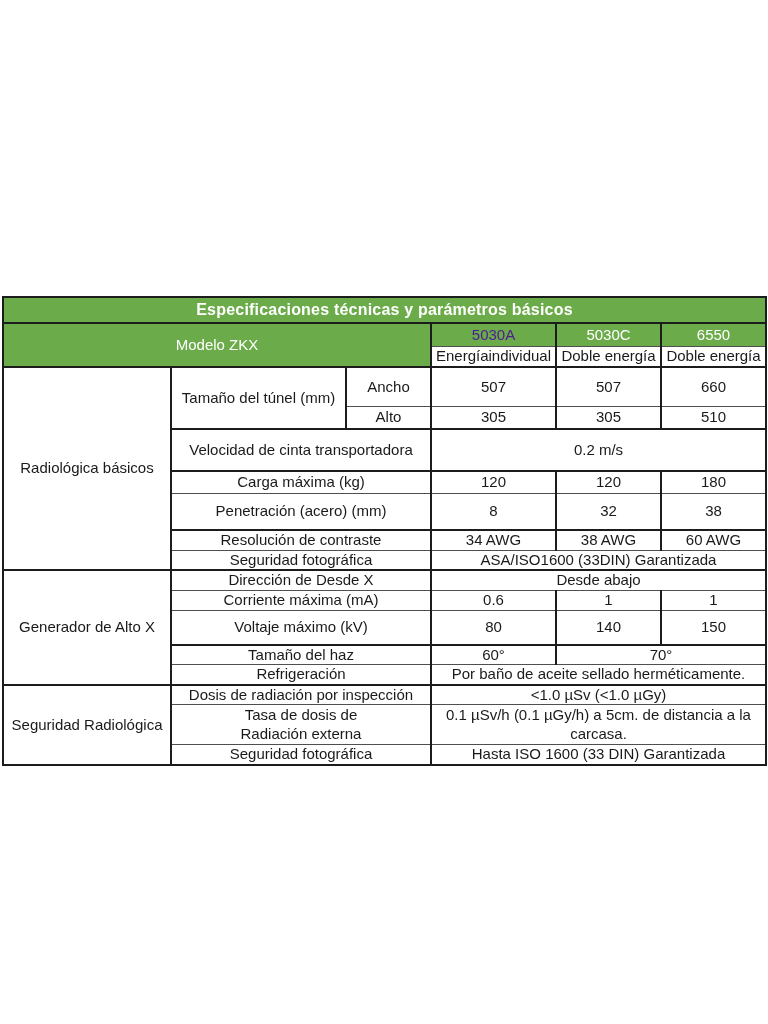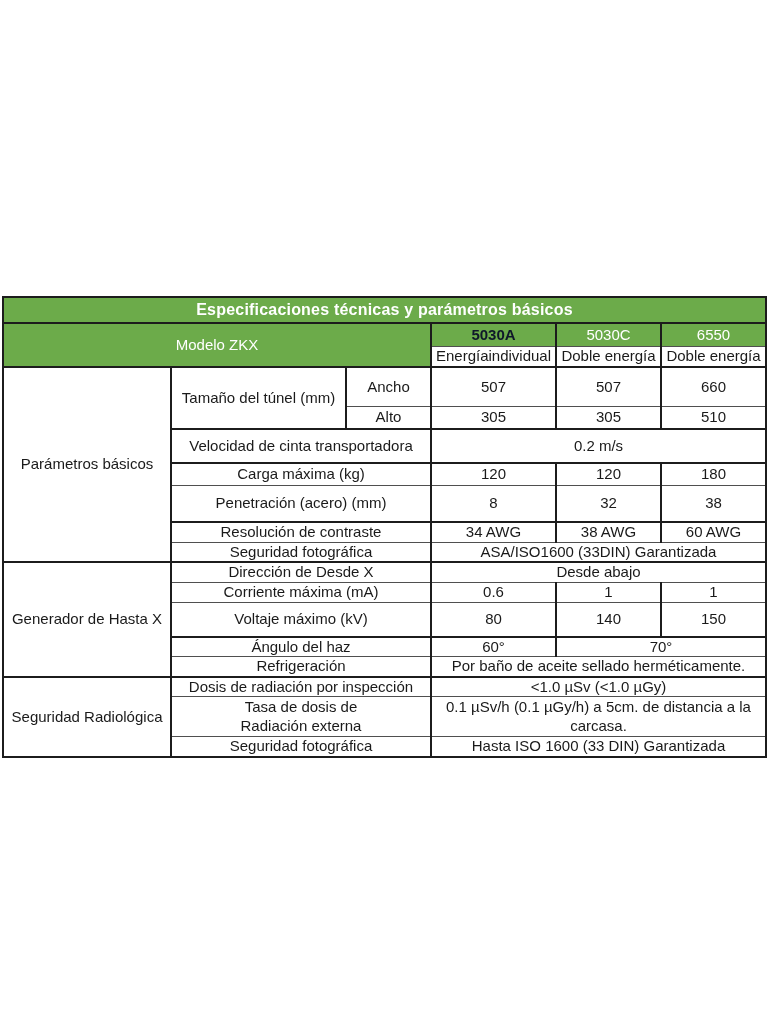--- a/index.html
+++ b/index.html
@@ -14,23 +14,23 @@
   }
   td {
     border-top:1px solid #4f4f4f; border-bottom:1px solid #4f4f4f;
     border-left:2px solid var(--border); border-right:2px solid var(--border);
     text-align:center; vertical-align:middle;
     padding:0 2px; line-height:1.22; white-space:pre-line; overflow:hidden;
   }
   tr.bt2 > td { border-top:2px solid var(--border); }
   .green { background:var(--green); color:#ffffff; }
   .title-cell { font-weight:bold; font-size:16px; letter-spacing:0.2px; }
-  .model-a { color:#0f172a; font-weight:bold; }
+  .model-a { color:#4c1d95; font-weight:normal; }
   .r1{height:26px}.r2{height:23px}.r3{height:21px}.r4{height:39px}.r5{height:23px}
-  .r6{height:34px}.r7{height:22px}.r8{height:37px}.r9{height:20px}.r10{height:20px}
+  .r6{height:42px}.r7{height:22px}.r8{height:37px}.r9{height:20px}.r10{height:20px}
   .r11{height:20px}.r12{height:20px}.r13{height:35px}.r14{height:19px}.r15{height:20px}
   .r16{height:19px}.r17{height:40px}.r18{height:20px}
 </style>
 </head>
 <body>
 
 <div class="page">
   <table class="spec">
     <colgroup>
       <col style="width:168px">
@@ -50,21 +50,21 @@
         <td class="green">5030C</td>
         <td class="green">6550</td>
       </tr>
       <tr class="r3">
         <td>Energíaindividual</td>
         <td>Doble energía</td>
         <td>Doble energía</td>
       </tr>
 
       <tr class="r4 bt2">
-        <td rowspan="7">Parámetros básicos</td>
+        <td rowspan="7">Radiológica básicos</td>
         <td rowspan="2">Tamaño del túnel (mm)</td>
         <td>Ancho</td>
         <td>507</td>
         <td>507</td>
         <td>660</td>
       </tr>
       <tr class="r5">
         <td>Alto</td>
         <td>305</td>
         <td>305</td>
@@ -91,38 +91,38 @@
         <td>34 AWG</td>
         <td>38 AWG</td>
         <td>60 AWG</td>
       </tr>
       <tr class="r10">
         <td colspan="2">Seguridad fotográfica</td>
         <td colspan="3">ASA/ISO1600 (33DIN) Garantizada</td>
       </tr>
 
       <tr class="r11 bt2">
-        <td rowspan="5">Generador de Hasta X</td>
+        <td rowspan="5">Generador de Alto X</td>
         <td colspan="2">Dirección de Desde X</td>
         <td colspan="3">Desde abajo</td>
       </tr>
       <tr class="r12">
         <td colspan="2">Corriente máxima (mA)</td>
         <td>0.6</td>
         <td>1</td>
         <td>1</td>
       </tr>
       <tr class="r13">
         <td colspan="2">Voltaje máximo (kV)</td>
         <td>80</td>
         <td>140</td>
         <td>150</td>
       </tr>
       <tr class="r14 bt2">
-        <td colspan="2">Ángulo del haz</td>
+        <td colspan="2">Tamaño del haz</td>
         <td>60°</td>
         <td colspan="2">70°</td>
       </tr>
       <tr class="r15">
         <td colspan="2">Refrigeración</td>
         <td colspan="3">Por baño de aceite sellado herméticamente.</td>
       </tr>
 
       <tr class="r16 bt2">
         <td rowspan="3">Seguridad Radiológica</td>

